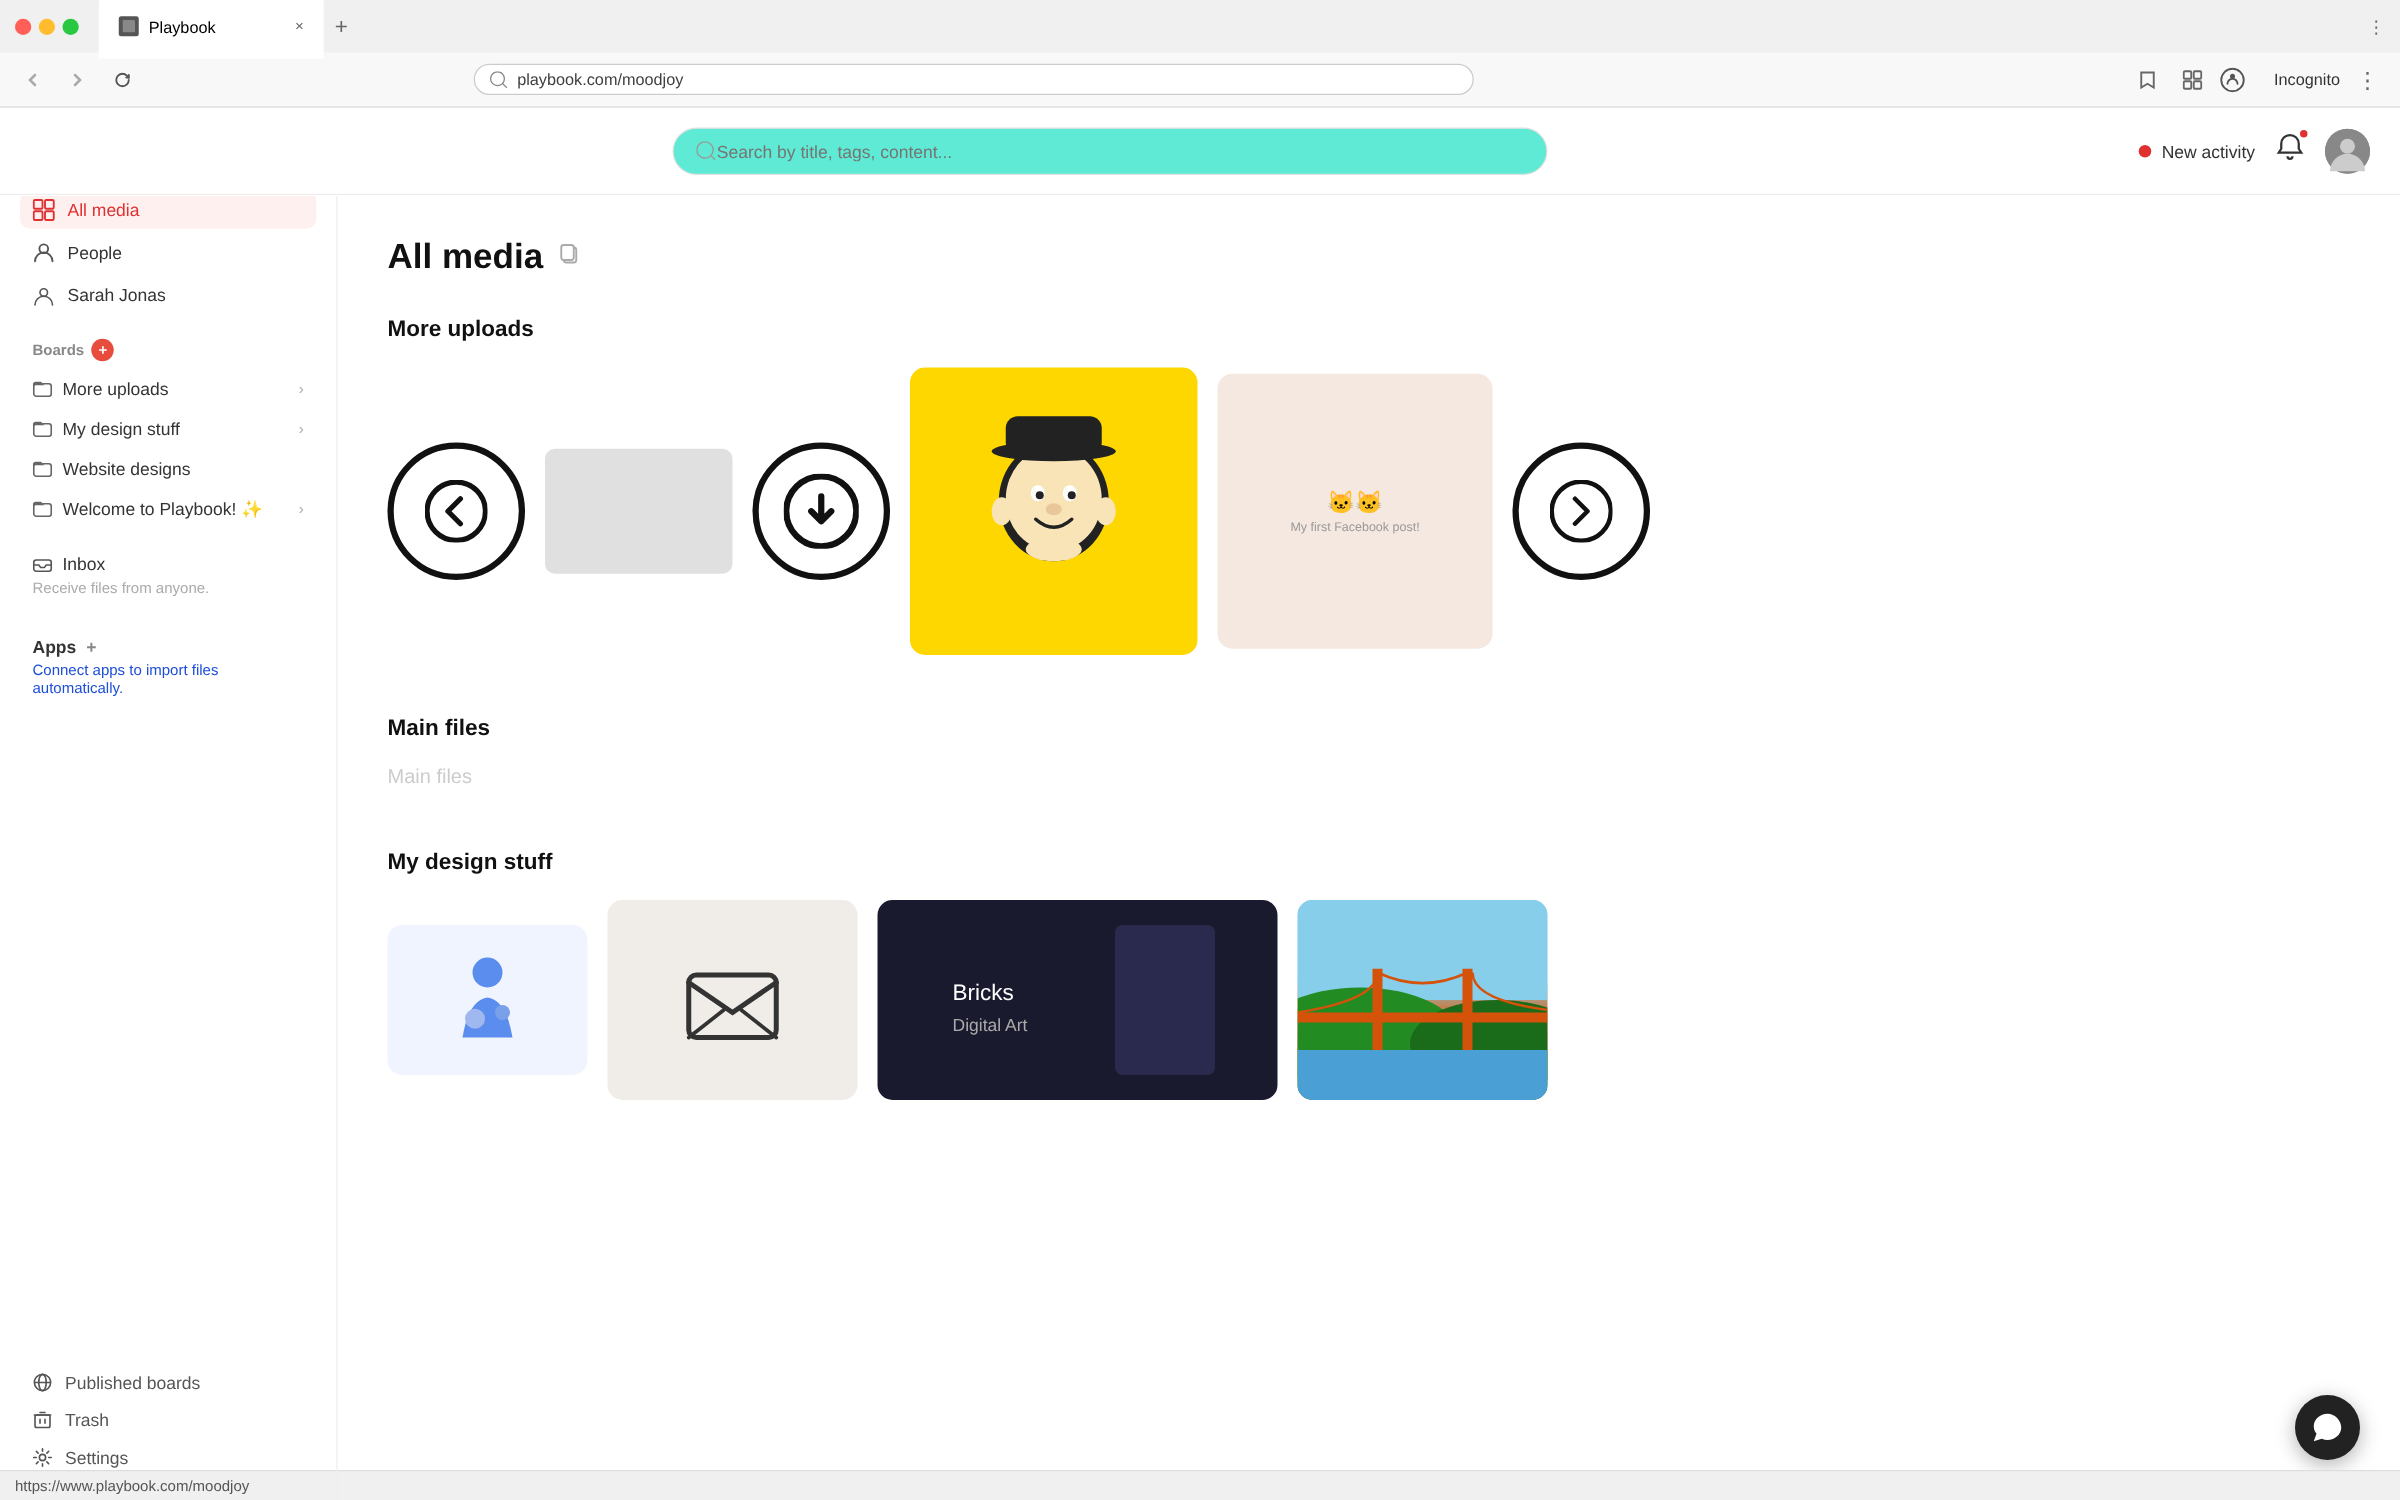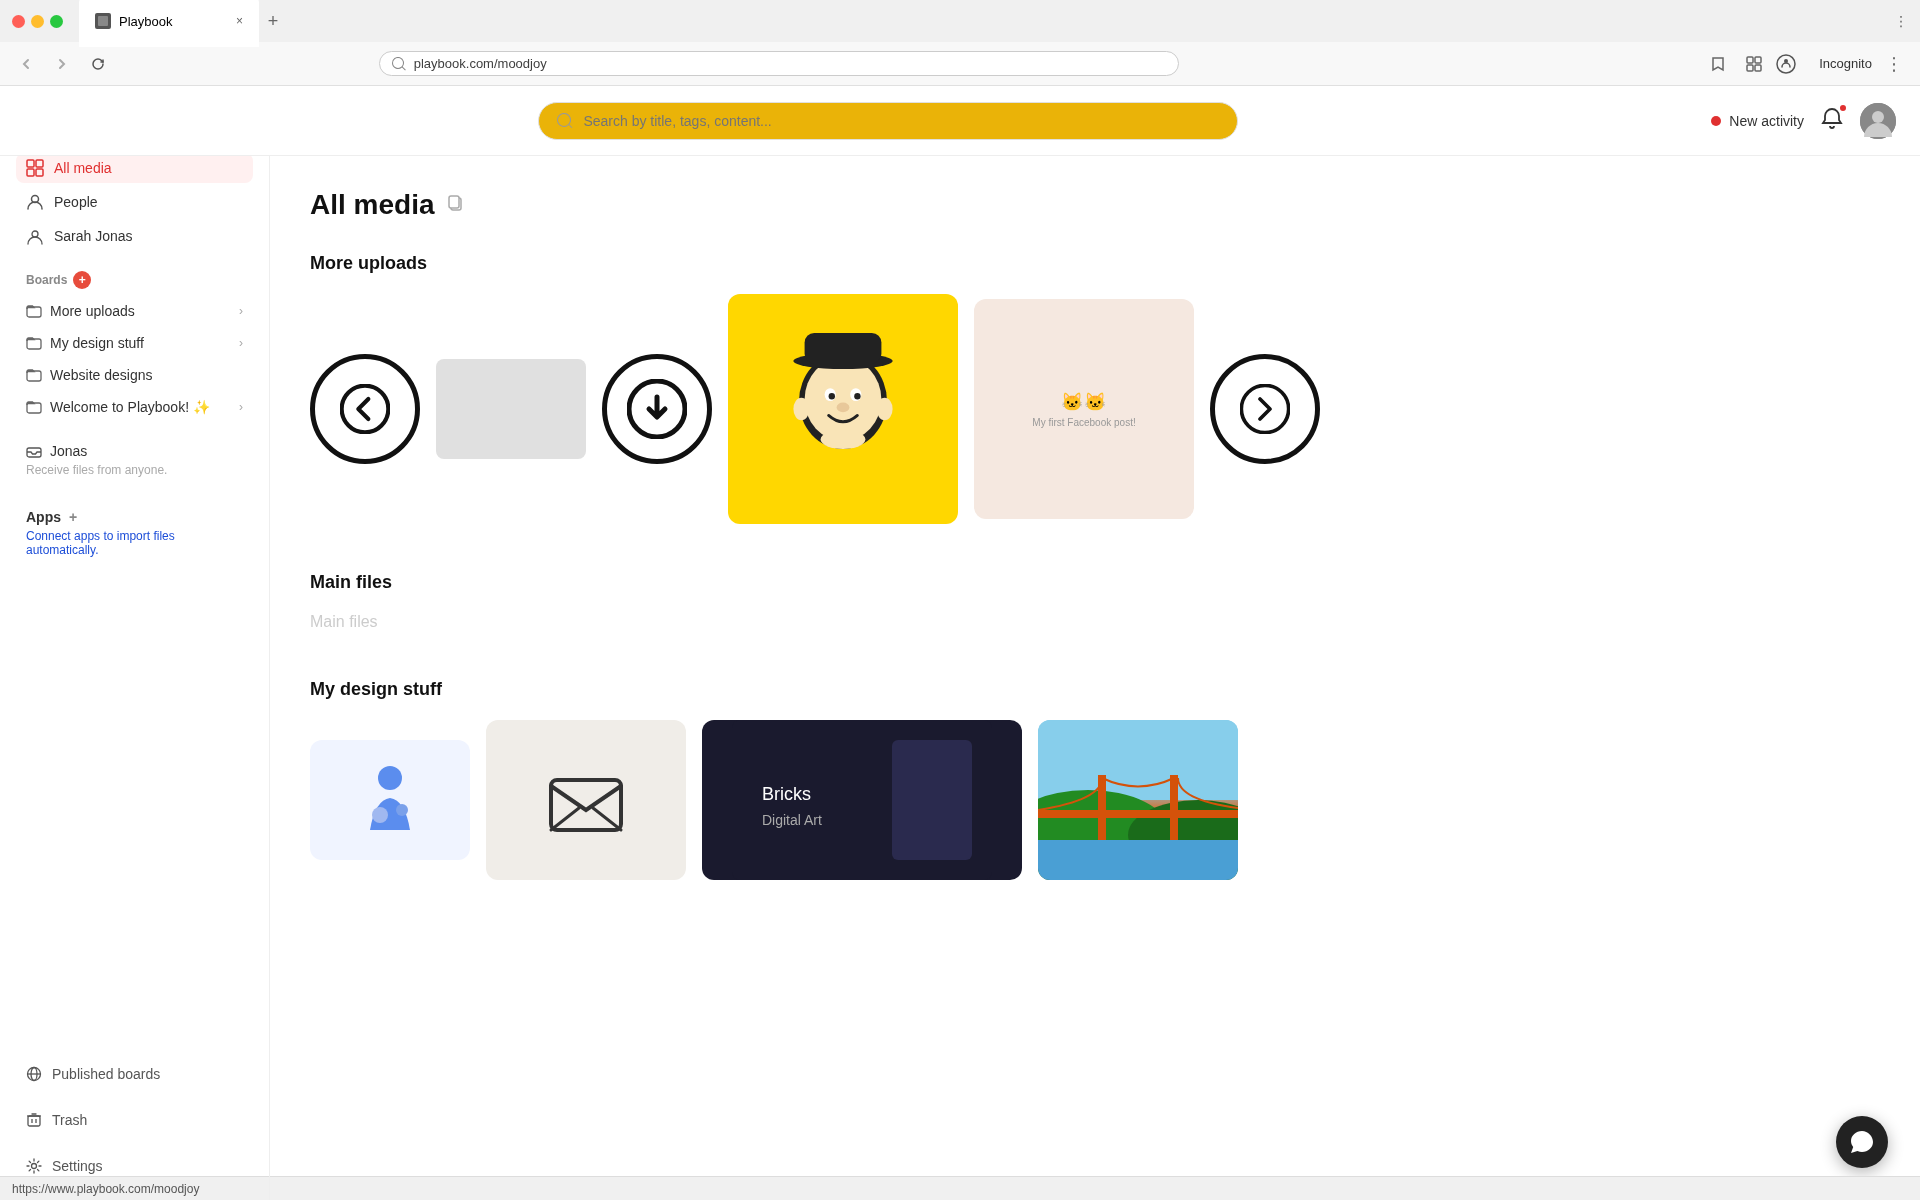--- a/index.html
+++ b/index.html
@@ -52,27 +52,27 @@
 
     .sidebar-inbox { padding: 10px; margin-top: 8px; }
     .sidebar-inbox-header { display: flex; align-items: center; gap: 8px; font-size: 14px; color: #333; font-weight: 500; }
     .sidebar-inbox-desc { font-size: 12px; color: #aaa; margin-top: 4px; }
 
     .sidebar-apps { padding: 10px; margin-top: 8px; }
     .sidebar-apps-header { display: flex; align-items: center; gap: 8px; font-size: 14px; color: #333; font-weight: 700; }
     .sidebar-apps-add { color: #888; cursor: pointer; }
     .sidebar-apps-desc { font-size: 12px; color: #1d4ed8; margin-top: 4px; }
 
-    .sidebar-bottom { margin-top: auto; padding-top: 20px; display: flex; flex-direction: column; gap: 18px; }
+    .sidebar-bottom { margin-top: auto; padding-top: 20px; display: flex; flex-direction: column; gap: 2px; }
     .sidebar-bottom-item { display: flex; align-items: center; gap: 10px; padding: 6px 10px; border-radius: 8px; font-size: 14px; cursor: pointer; color: #555; }
 
     
     .app-header { display: flex; align-items: center; padding: 0 24px; height: 70px; border-bottom: 1px solid #eee; gap: 16px; position: fixed; top: 86px; left: 0; right: 0; background: #fff; z-index: 100; }
     .header-search { flex: 1; max-width: 700px; margin: 0 auto; }
-    .header-search-inner { display: flex; align-items: flex-start; gap: 10px; background: #eab308; border: 1px solid #e0e0e0; border-radius: 24px; padding: 10px 18px; }
+    .header-search-inner { display: flex; align-items: flex-start; background: #5eead4; border: 1px solid #e0e0e0; border-radius: 24px; padding: 10px 18px; }
     .header-search-input { border: none; background: transparent; font-size: 14px; color: #333; flex: 1; outline: none; }
     .header-search-icon { color: #999; }
 
     .header-right { display: flex; align-items: center; gap: 16px; margin-left: auto; }
     .header-new-activity { display: flex; align-items: center; gap: 8px; font-size: 14px; color: #333; cursor: pointer; }
     .header-new-activity-dot { width: 10px; height: 10px; border-radius: 50%; background: #e03030; }
     .header-bell { position: relative; cursor: pointer; }
     .header-bell-badge { position: absolute; top: -4px; right: -4px; width: 10px; height: 10px; border-radius: 50%; background: #e03030; border: 2px solid #fff; }
     .header-avatar { width: 36px; height: 36px; border-radius: 50%; background: #888; cursor: pointer; display: flex; align-items: center; justify-content: center; color: white; font-size: 14px; }
 
@@ -301,21 +301,21 @@
       </div>
       <span class="sidebar-board-chevron">›</span>
     </div>
 
     <div class="sidebar-inbox">
       <div class="sidebar-inbox-header">
         <svg width="16" height="16" viewBox="0 0 16 16" fill="none">
             <rect x="1" y="5" width="14" height="9" rx="2" stroke="#555" stroke-width="1.3"></rect>
             <path d="M1 9h4l1.5 2h3L11 9h4" stroke="#555" stroke-width="1.3"></path>
           </svg>
-        <span>Jonas</span>
+        <span>Inbox</span>
       </div>
       <div class="sidebar-inbox-desc">Receive files from anyone.</div>
     </div>
 
     <div class="sidebar-apps">
       <div class="sidebar-apps-header">
         <span>Apps</span>
         <span class="sidebar-apps-add">+</span>
       </div>
       <div class="sidebar-apps-desc">Connect apps to import files automatically.</div>

